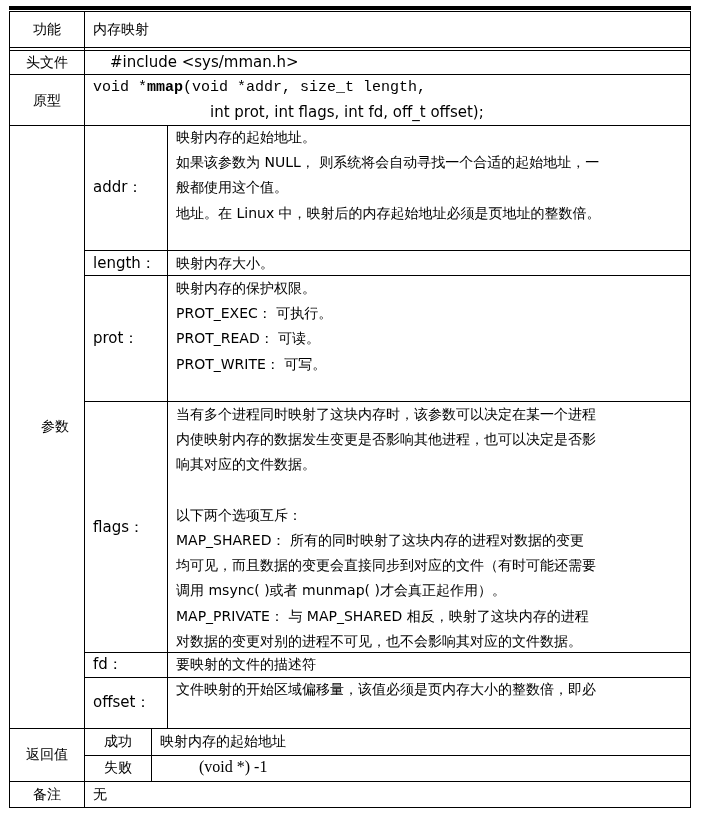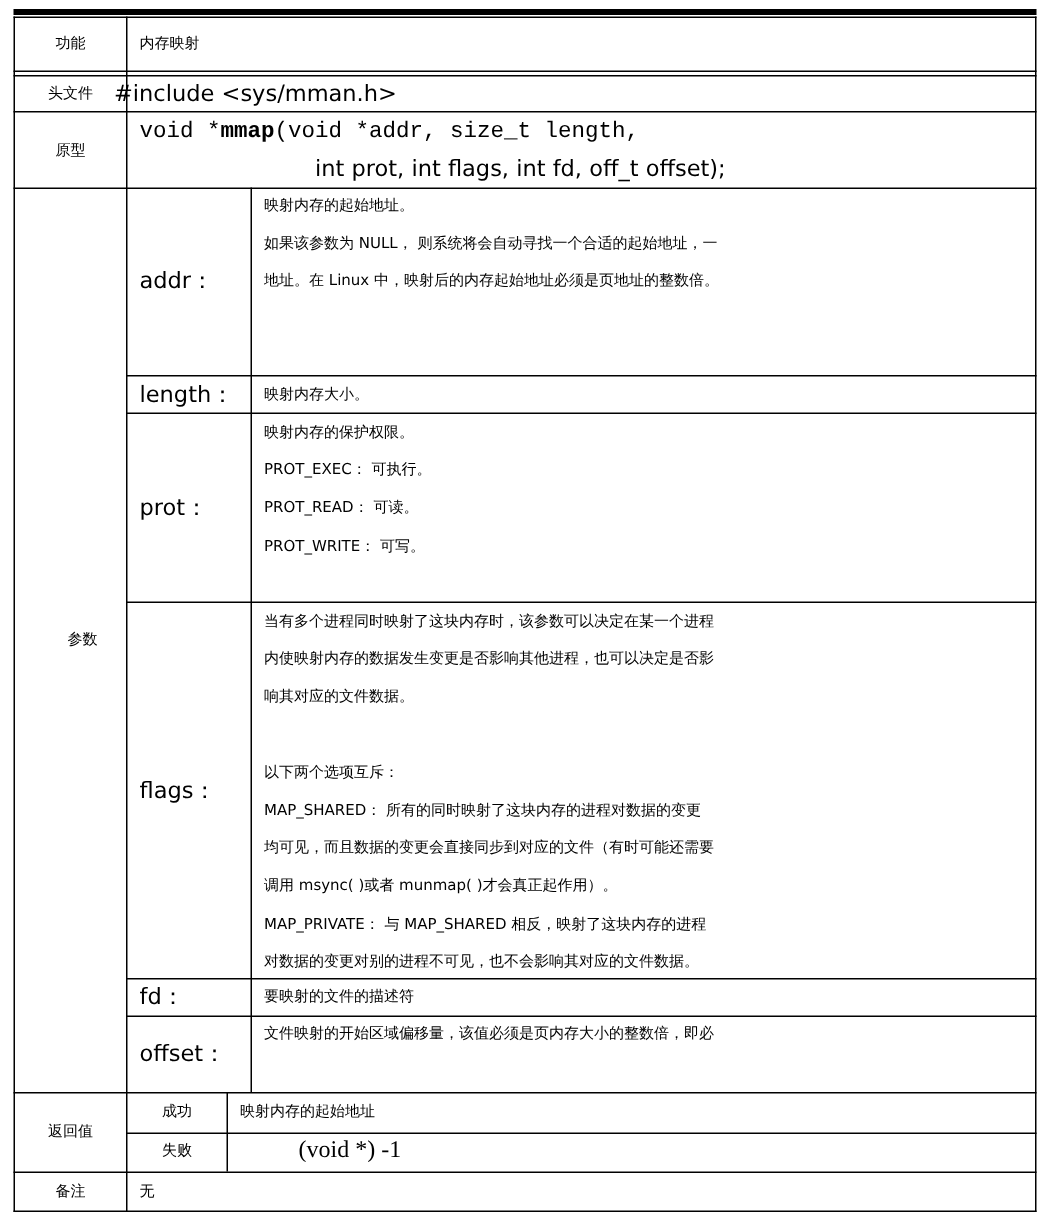--- a/index.html
+++ b/index.html
@@ -1,21 +1,21 @@
 <!DOCTYPE html>
 <html><head>
 <meta charset="utf-8">
 <style>
   html, body { margin: 0; padding: 0; background: #ffffff; }
   body { width: 701px; height: 817px; position: relative; overflow: hidden;
          font-family: "DejaVu Sans", sans-serif; color: #000; }
   .topbar { position: absolute; left: 9px; top: 6px; width: 682px; height: 4px; background: #000; }
   .line-h { position: absolute; height: 1px; background: #000; }
   .line-v { position: absolute; width: 1px; background: #000; }
-  .txt { position: absolute; font-size: 10px; line-height: 25.2px; white-space: nowrap; }
+  .txt { position: absolute; font-size: 14px; line-height: 25.2px; white-space: nowrap; }
   .cjk { font-family: "DejaVu Sans", sans-serif; }
   .center { text-align: center; }
   .code { font-family: "DejaVu Sans", sans-serif; font-size: 15px; }
   .serif { font-family: "Liberation Serif", serif; font-size: 16px; }
   .bold { font-weight: bold; }
 </style>
 </head>
 <body>
 
 <div>
@@ -42,32 +42,33 @@
   <div class="line-h" style="left:84px; top:677px; width:607px;"></div>
   <div class="line-h" style="left:9px; top:728px; width:682px;"></div>
   <div class="line-h" style="left:84px; top:755px; width:607px;"></div>
   <div class="line-h" style="left:9px; top:781px; width:682px;"></div>
   <div class="line-h" style="left:9px; top:807px; width:682px;"></div>
 
   <div class="txt cjk center" style="left:10px; top:17px; width:74px;">功能</div>
   <div class="txt cjk" style="left:93px; top:17px;">内存映射</div>
 
   <div class="txt cjk center" style="left:10px; top:50px; width:74px;">头文件</div>
-  <div class="txt code" style="left:76px; top:50px;">#include &lt;sys/mman.h&gt;</div>
+  <div class="txt code" style="left:110px; top:50px;">#include &lt;sys/mman.h&gt;</div>
 
   <div class="txt cjk center" style="left:10px; top:88px; width:74px;">原型</div>
   <div class="txt code" style="left:93px; top:75px;font-family:Liberation Mono, monospace;"><span>void *</span><span class="bold">mmap</span><span>(void *addr, size_t length,</span></div>
   <div class="txt code" style="left:210px; top:100px;">int prot, int flags, int fd, off_t offset);</div>
 
   <div class="txt cjk center" style="left:18px; top:414px; width:74px;text-align:center;">参数</div>
 
   <div class="txt code" style="left:93px; top:175px;">addr：</div>
   <div style="position:absolute; left:176px; top:125px;">
     <div class="txt" style="position:relative;">映射内存的起始地址。</div>
     <div class="txt" style="position:relative;">如果该参数为 NULL， 则系统将会自动寻找一个合适的起始地址，一</div>
+    <div class="txt" style="position:relative;">般都使用这个值。</div>
     <div class="txt" style="position:relative;">地址。在 Linux 中，映射后的内存起始地址必须是页地址的整数倍。</div>
   </div>
 
   <div class="txt code" style="left:93px; top:251px;">length：</div>
   <div class="txt" style="left:176px; top:251px;">映射内存大小。</div>
 
   <div class="txt code" style="left:93px; top:326px;">prot：</div>
   <div style="position:absolute; left:176px; top:276px;">
     <div class="txt" style="position:relative;">映射内存的保护权限。</div>
     <div class="txt" style="position:relative;">PROT_EXEC： 可执行。</div>

